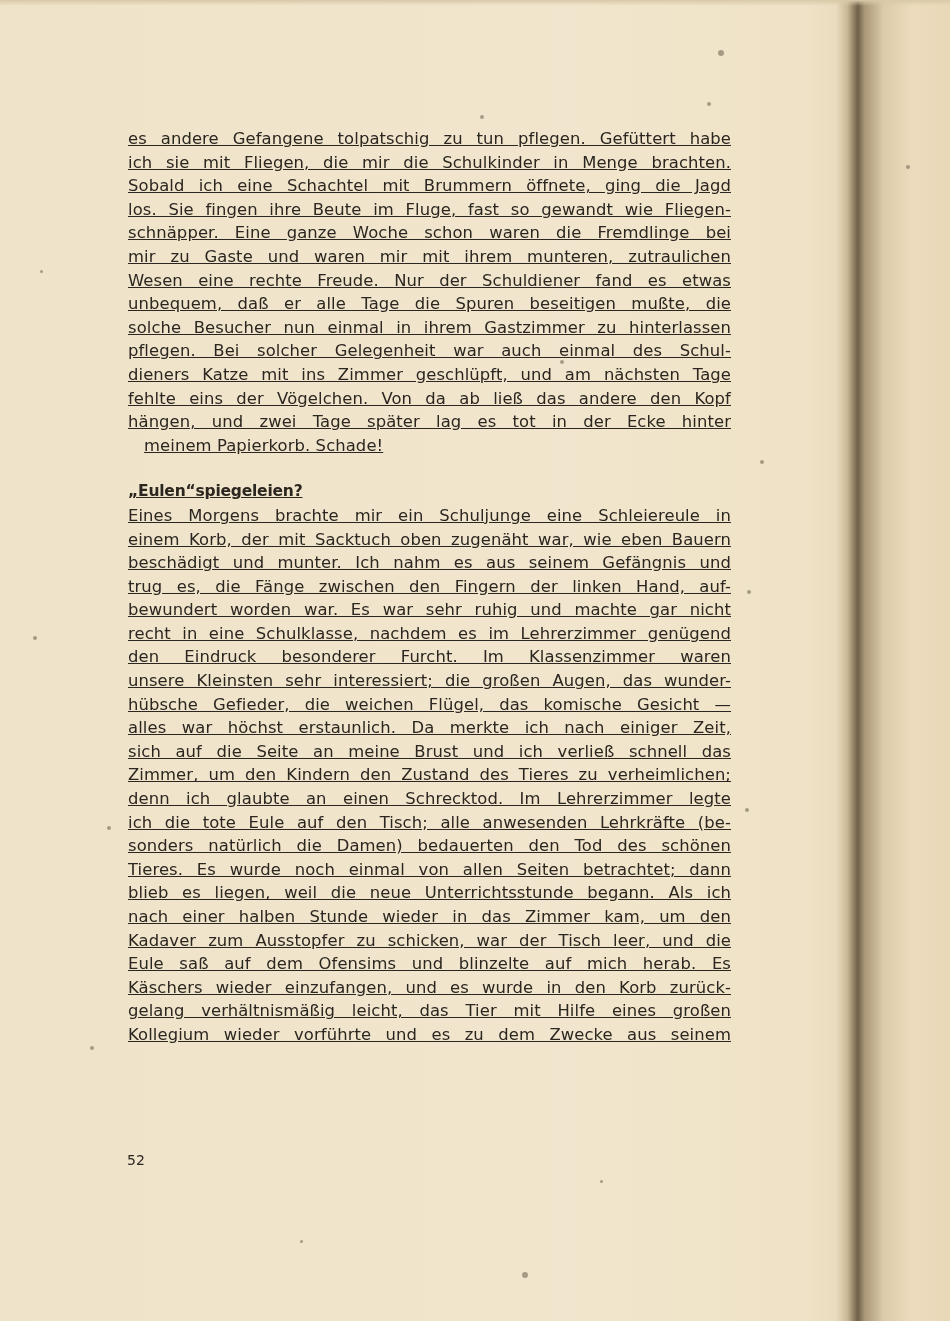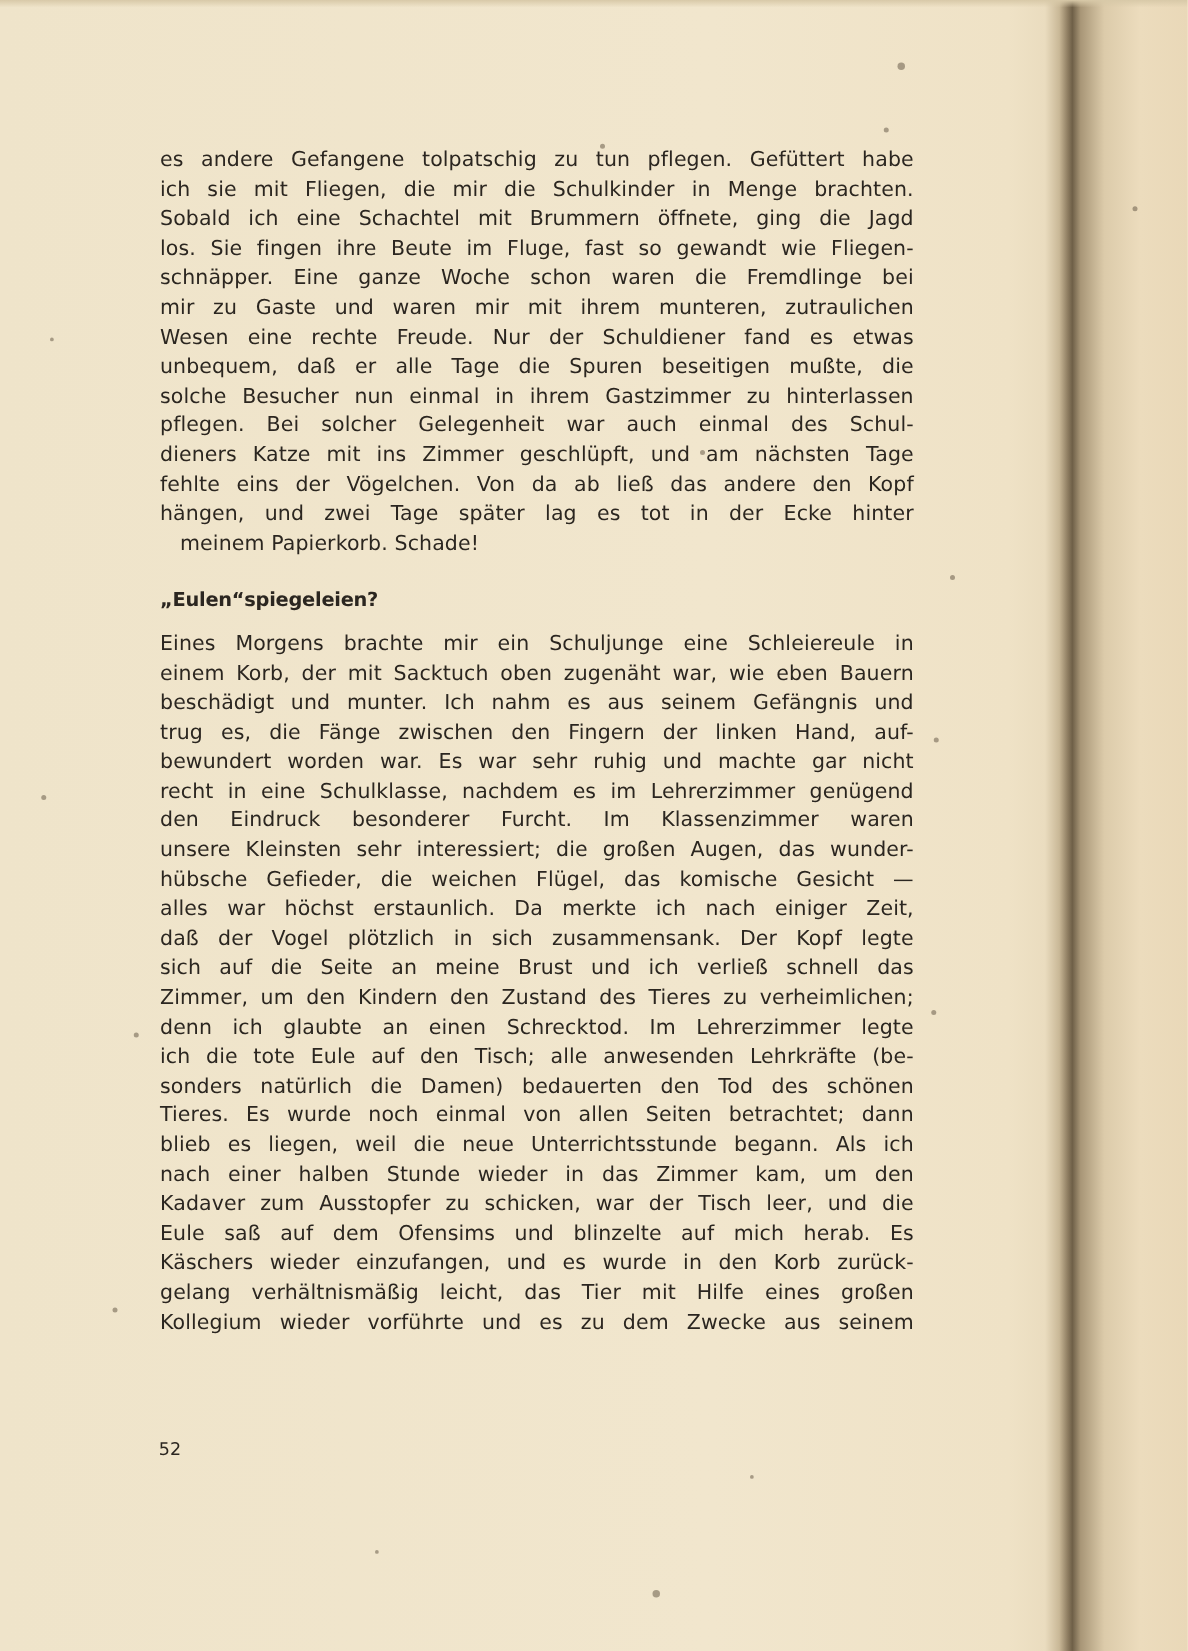--- a/index.html
+++ b/index.html
@@ -11,34 +11,35 @@
     }
     .page {
       position: absolute; left: 0; top: 0; width: 950px; height: 1321px;
       background: linear-gradient(90deg, #efe4ca 0%, #f1e6cd 60%, #efe2c6 85%, #eadcbf 88%, #c9b897 89.2%, #8f7e62 89.9%, #6e5f47 90.3%, #a89677 91%, #dccbaa 93%, #ecdcbd 96%, #e9d8b8 100%);
     }
     .top-edge {
       position: absolute; left: 0; top: 0; width: 950px; height: 6px;
       background: linear-gradient(180deg, #d8c9a8, rgba(0,0,0,0));
     }
     .text-block {
-      position: absolute; left: 128px; top: 116px; width: 603px;
+      position: absolute; left: 128px; top: 127px; width: 603px;
       color: #2b2620;
       font-family: "DejaVu Sans", sans-serif;
       font-size: 16.4px; line-height: 23.6px;
       letter-spacing: 0.1px;
+      text-decoration: underline;
     }
     .line {
       display: block; white-space: nowrap;
       text-align: justify; text-align-last: justify;
       height: 23.6px;
     }
     .line.last { text-align-last: left; margin-left: 16px; }
     .heading {
-      display: block; font-weight: bold; margin-top: 23px; margin-bottom: 10px;
+      display: block; font-weight: bold; margin-top: 23px; 
       font-size: 15.5px; letter-spacing: -0.2px; height: 23.6px;
     }
     .page-number {
       position: absolute; left: 127px; top: 1152px;
       font-family: "DejaVu Sans", sans-serif;
       font-size: 14px; color: #2b2620;
     }
     .speck {
       position: absolute; border-radius: 50%; background: #6a5d4a; opacity: 0.55;
     }
@@ -71,21 +72,20 @@
         <span class="line">Eines Morgens brachte mir ein Schuljunge eine Schleiereule in</span>
         <span class="line">einem Korb, der mit Sacktuch oben zugenäht war, wie eben Bauern</span>
         <span class="line">beschädigt und munter.  Ich nahm es aus seinem Gefängnis und</span>
         <span class="line">trug es, die Fänge zwischen den Fingern der linken Hand, auf-</span>
         <span class="line">bewundert worden war.  Es war sehr ruhig und machte gar nicht</span>
         <span class="line">recht in eine Schulklasse, nachdem es im Lehrerzimmer genügend</span>
         <span class="line">den Eindruck besonderer Furcht.  Im Klassenzimmer waren</span>
         <span class="line">unsere Kleinsten sehr interessiert; die großen Augen, das wunder-</span>
         <span class="line">hübsche Gefieder, die weichen Flügel, das komische Gesicht —</span>
         <span class="line">alles war höchst erstaunlich.  Da merkte ich nach einiger Zeit,</span>
-        <span class="line">daß der Vogel plötzlich in sich zusammensank.  Der Kopf legte</span>
         <span class="line">sich auf die Seite an meine Brust und ich verließ schnell das</span>
         <span class="line">Zimmer, um den Kindern den Zustand des Tieres zu verheimlichen;</span>
         <span class="line">denn ich glaubte an einen Schrecktod.  Im Lehrerzimmer legte</span>
         <span class="line">ich die tote Eule auf den Tisch; alle anwesenden Lehrkräfte (be-</span>
         <span class="line">sonders natürlich die Damen) bedauerten den Tod des schönen</span>
         <span class="line">Tieres.  Es wurde noch einmal von allen Seiten betrachtet; dann</span>
         <span class="line">blieb es liegen, weil die neue Unterrichtsstunde begann.  Als ich</span>
         <span class="line">nach einer halben Stunde wieder in das Zimmer kam, um den</span>
         <span class="line">Kadaver zum Ausstopfer zu schicken, war der Tisch leer, und die</span>
         <span class="line">Eule saß auf dem Ofensims und blinzelte auf mich herab.  Es</span>

